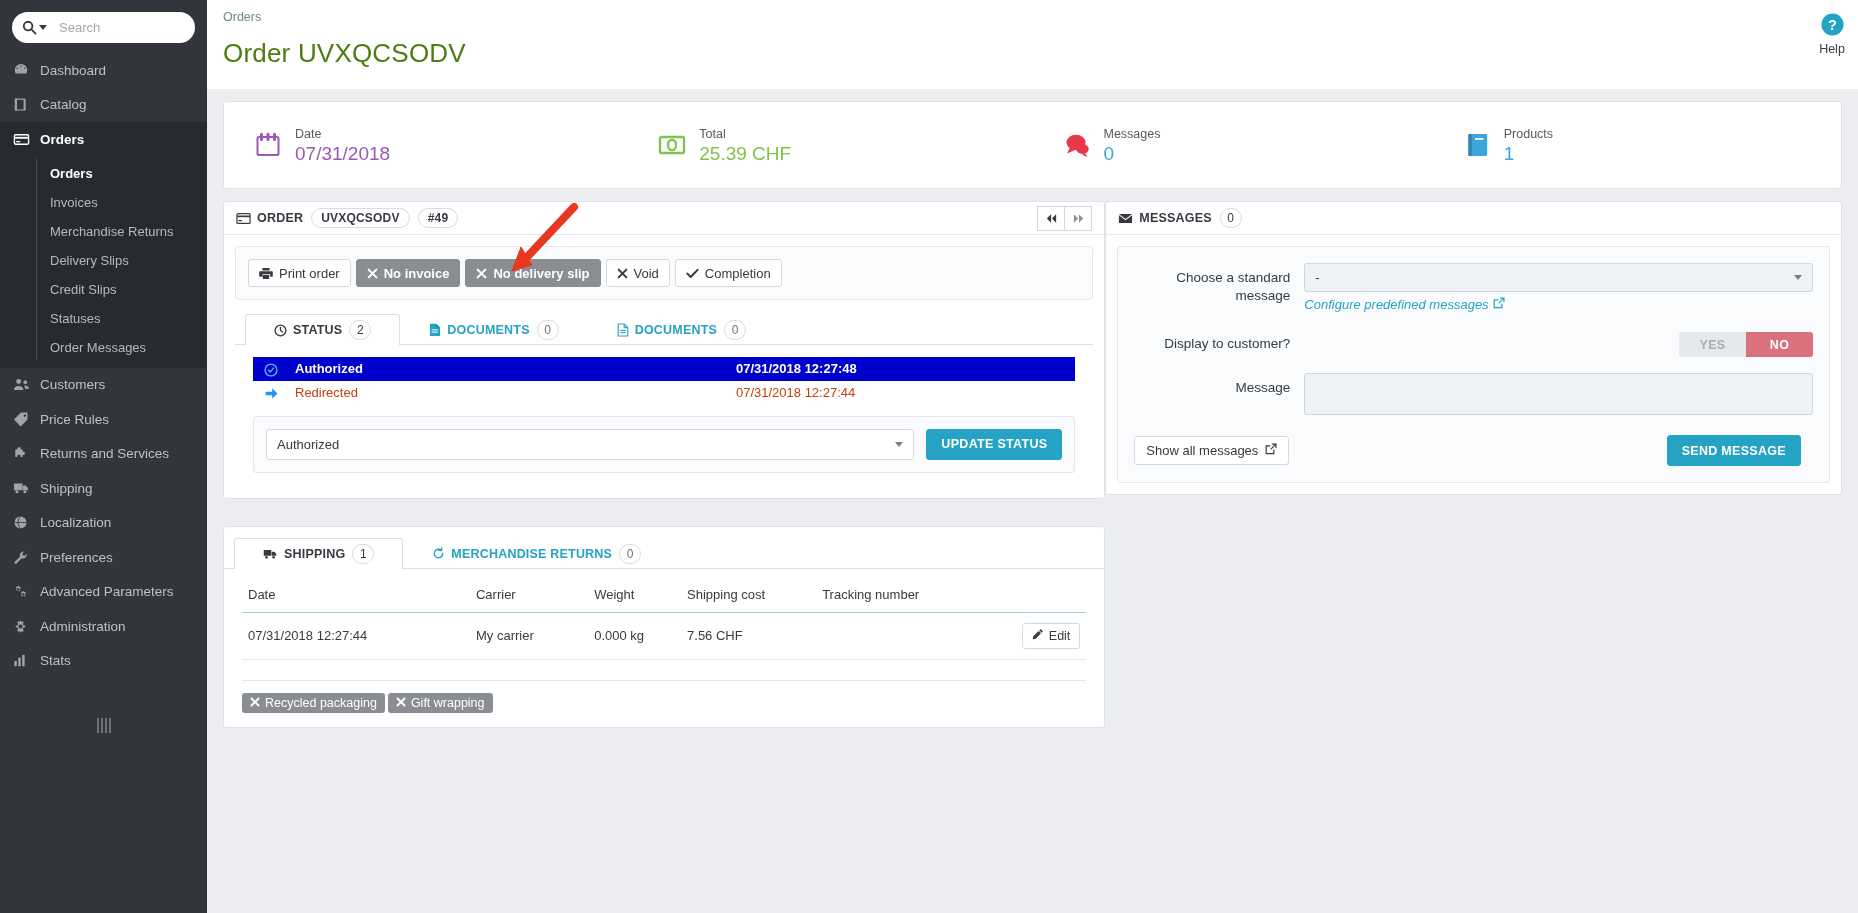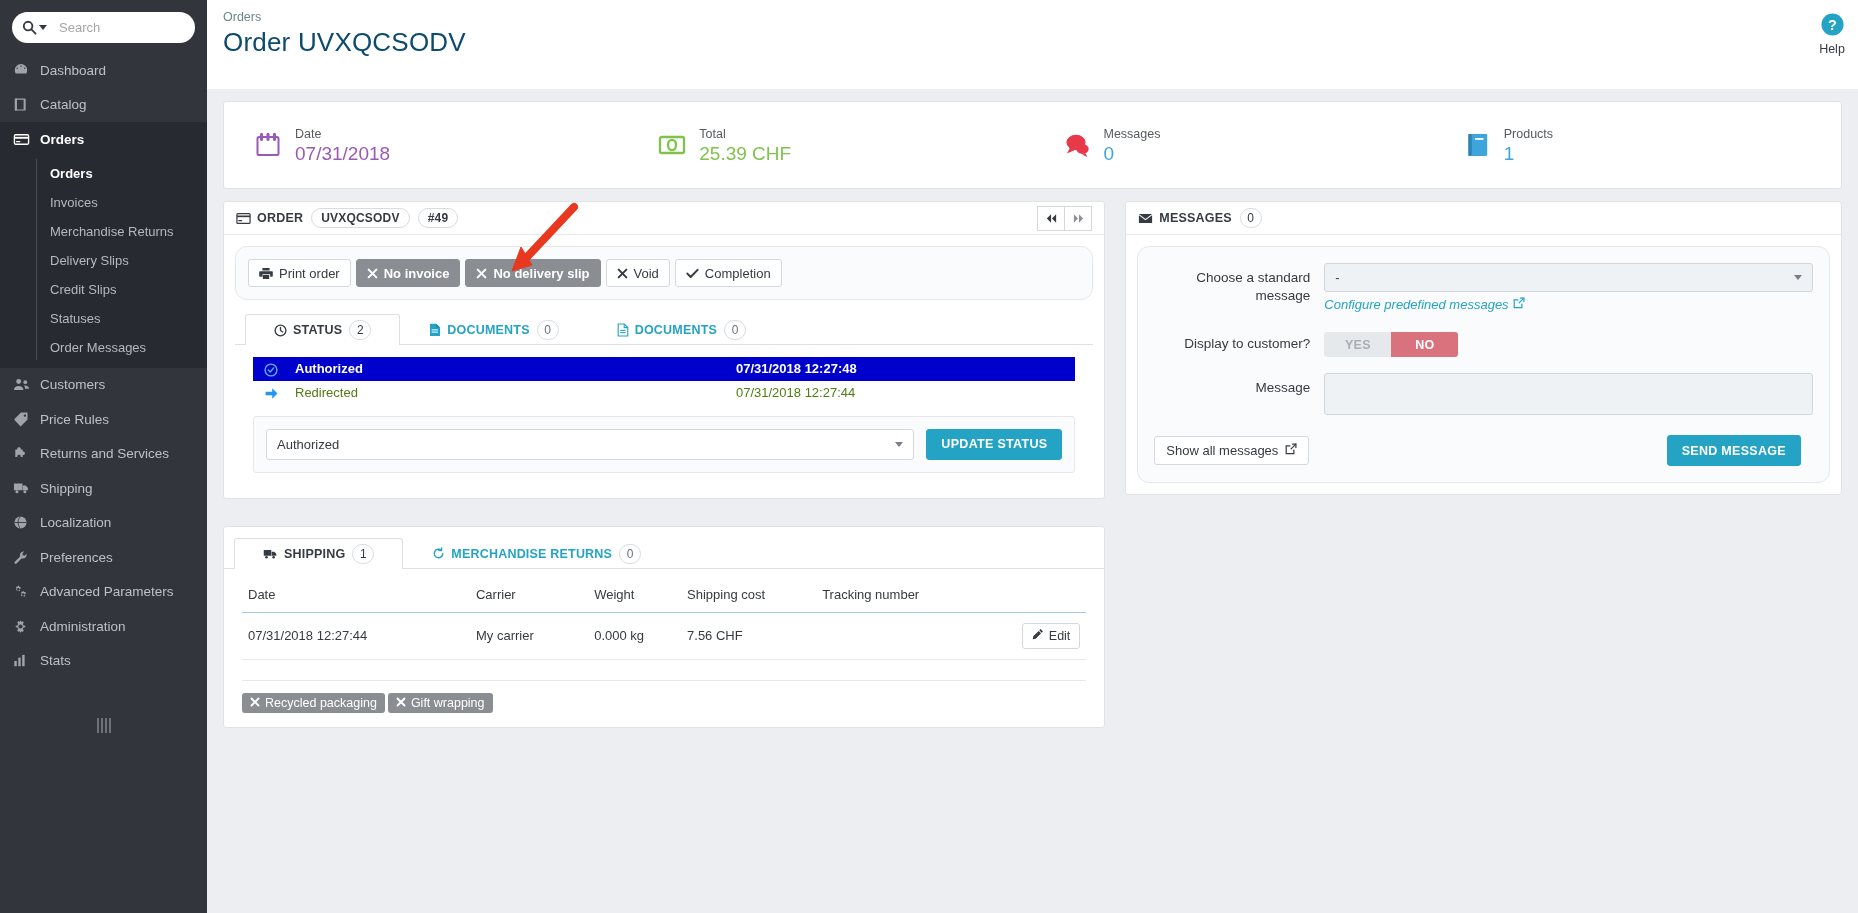--- a/index.html
+++ b/index.html
@@ -108,21 +108,21 @@
   }
   .page-head {
     height: 89px; flex: 0 0 89px;
     background: #fff;
     display: flex; align-items: flex-start;
     padding: 6px 16px 0 16px;
     position: relative;
   }
   .head-left { padding-top: 4px; }
   .breadcrumb { font-size: 12.5px; color: #6c868e; }
-  .page-title { font-size: 26px; color: #0c4a6e; font-weight: normal; margin-top: 3px; letter-spacing: .2px; }
+  .page-title { font-size: 26px; color: #4d7c0f; font-weight: normal; margin-top: 14px; letter-spacing: .2px; }
   .head-right {
     position: absolute; right: 6px; top: 12px;
     display: flex; align-items: flex-start; gap: 10px;
   }
   .head-act {
     display: flex; flex-direction: column; align-items: center;
     color: #363a41; font-size: 12.5px; cursor: pointer;
     min-width: 40px;
   }
   .head-act .glyph { color: #25a3c4; margin-bottom: 5px; }
@@ -151,21 +151,21 @@
     padding-left: 30px;
     height: 100%;
   }
   .kpi .k-ico { margin-right: 13px; display: flex; align-items: center; }
   .kpi .k-ico svg { display: block; }
   .kpi .k-txt { display: flex; flex-direction: column; justify-content: center; }
   .kpi .k-label { font-size: 12.5px; color: #565a5f; margin-bottom: 3px; }
   .kpi .k-value { font-size: 19px; line-height: 1; }
 
   
-  .cols { display: flex; gap: 20px; margin-top: 12px; align-items: flex-start; }
+  .cols { display: flex; gap: 0; margin-top: 12px; align-items: flex-start; }
   .col-left { flex: 0 0 calc(54.5%); }
   .col-right { flex: 1 1 auto; }
 
   .panel {
     background: #fff;
     border: 1px solid #dfe3e8;
     border-radius: 3px;
   }
   .panel-head {
     height: 33px;
@@ -203,21 +203,21 @@
     font-size: 11px;
   }
   .nav-btn + .nav-btn { margin-left: -1px; }
 
   .panel-body { padding: 11px; }
 
   
   .well {
     background: #fafbfc;
     border: 1px solid #e4e8ec;
-    border-radius: 12px;
+    border-radius: 3px;
   }
 
   .btn-toolbar { padding: 12px; display: flex; gap: 5px; flex-wrap: wrap; }
   .btn {
     font-family: "Liberation Sans", sans-serif;
     font-size: 13px;
     height: 28px;
     padding: 0 10px;
     border: 1px solid #d5d9de;
     background: #fff;
@@ -265,21 +265,21 @@
   }
   .tab .t-ico { margin-right: 6px; display: flex; align-items: center; }
   .tab .t-ico svg { display: block; }
   .tab .pill { margin-left: 7px; color: #6c7079; font-weight: normal; }
   .tab.active .pill { color: #363a41; }
 
   .tab-body { padding: 12px 18px 14px 18px; }
 
   
   table.st { width: 100%; border-collapse: collapse; }
-  table.st td { font-size: 13px; padding: 4px 6px; color: #4d7c0f; }
+  table.st td { font-size: 13px; padding: 4px 6px; color: #c2410c; }
   table.st tr.hl { background: #0000cc; color: #fff; font-weight: bold; }
   table.st tr.hl td { color: #fff; }
   .st-ico { width: 36px; text-align: center; }
   .st-ico svg { display: inline-block; vertical-align: middle; }
   .col-date { width: 42%; }
 
   .status-form {
     margin-top: 12px;
     background: #fafbfc;
     border: 1px solid #e4e8ec;
@@ -963,21 +963,21 @@
                           <line x1="11.8" y1="1.2" x2="6.6" y2="6.4" stroke-linecap="round"></line>
                           <path d="M9.6 7.6v3.9H1.3V3.2h4" stroke-linecap="round"></path>
                         </svg>
                     </span>
                   </span>
                 </div>
               </div>
 
               <div class="frow">
                 <div class="flabel">Display to customer?</div>
-                <div class="fctl" style="padding-top:3px;">
+                <div class="fctl" style="padding-top:3px;text-align:right;">
                   <span class="toggle">
                     <span class="opt off">YES</span>
                     <span class="opt on-no">NO</span>
                   </span>
                 </div>
               </div>
 
               <div class="frow">
                 <div class="flabel">Message</div>
                 <div class="fctl">

